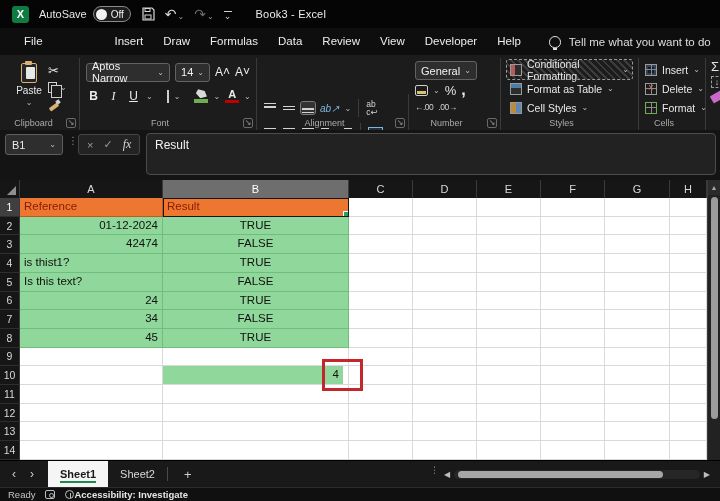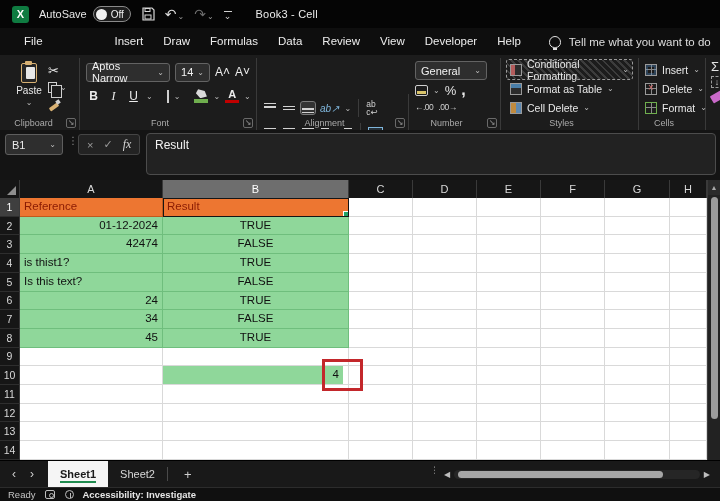--- a/index.html
+++ b/index.html
@@ -169,21 +169,21 @@
       <path d="M2 1 h9 l2 2 v10 h-11 z" fill="none" stroke="#d8d8d8" stroke-width="1.2"></path>
       <rect x="4" y="8" width="6" height="4" fill="none" stroke="#d8d8d8" stroke-width="1"></rect>
       <rect x="4" y="1.5" width="5" height="3" fill="none" stroke="#d8d8d8" stroke-width="1"></rect>
     </svg>
     <span><span class="tb-icon">↶</span><span class="tiny-caret">⌄</span></span>
     <span><span class="tb-icon dim">↷</span><span class="tiny-caret">⌄</span></span>
     <span class="qat-bar">
         <b></b>
         <span>⌄</span>
       </span>
-    <span class="doc-title">Book3  -  Cell</span>
+    <span class="doc-title">Book3  -  Excel</span>
   </div>
 
   <div class="menubar">
     <span class="mtab">File</span>
     <span class="mtab active">Home</span>
     <span class="mtab">Insert</span>
     <span class="mtab">Draw</span>
     <span class="mtab">Formulas</span>
     <span class="mtab">Data</span>
     <span class="mtab">Review</span>
@@ -305,21 +305,21 @@
         <span class="vdiv"></span>
         <span class="merge-ic">↔</span>
         <span class="cv8">⌄</span>
       </div>
       <span class="glabel">Alignment</span>
       <span class="launcher">↘</span>
     </div>
 
     <div class="rgroup" style="width:92px;">
       <div class="rrow" style="height:21px;">
-        <span class="combo" style="width:72px;">
+        <span class="combo" style="width:62px;">
             <span>General</span>
             <span class="cv">⌄</span>
           </span>
       </div>
       <div class="rrow" style="height:18px;">
         <span class="acct-ic"></span>
         <span class="cv8">⌄</span>
         <span class="glyph">%</span>
         <span class="comma">,</span>
       </div>
@@ -337,21 +337,21 @@
         <span>Conditional Formatting</span>
         <span class="cv8">⌄</span>
       </div>
       <div class="stylerow">
         <span class="sic ft"></span>
         <span>Format as Table</span>
         <span class="cv8">⌄</span>
       </div>
       <div class="stylerow">
         <span class="sic cs"></span>
-        <span>Cell Delete</span>
+        <span>Cell Styles</span>
         <span class="cv8">⌄</span>
       </div>
       <span class="glabel">Styles</span>
     </div>
 
     <div class="rgroup" style="width:67px;">
       <div class="cellrow">
         <span class="cic ins"></span>
         <span>Insert</span>
         <span class="cv8">⌄</span>
@@ -582,19 +582,19 @@
       <span class="track">
           <span class="thumb"></span>
         </span>
       <span class="arrow">▶</span>
     </div>
   </div>
 
   <div class="statusbar">
     <span>Ready</span>
     <span class="macro-ic"></span>
-    <span style="display:flex; align-items:center; gap:8px;">
+    <span style="display:flex; align-items:center; gap:0;">
       <span class="acc-ic"></span>
       <span class="acc-label">Accessibility: Investigate</span>
     </span>
   </div>
 
 </div>
 
 </body></html>

